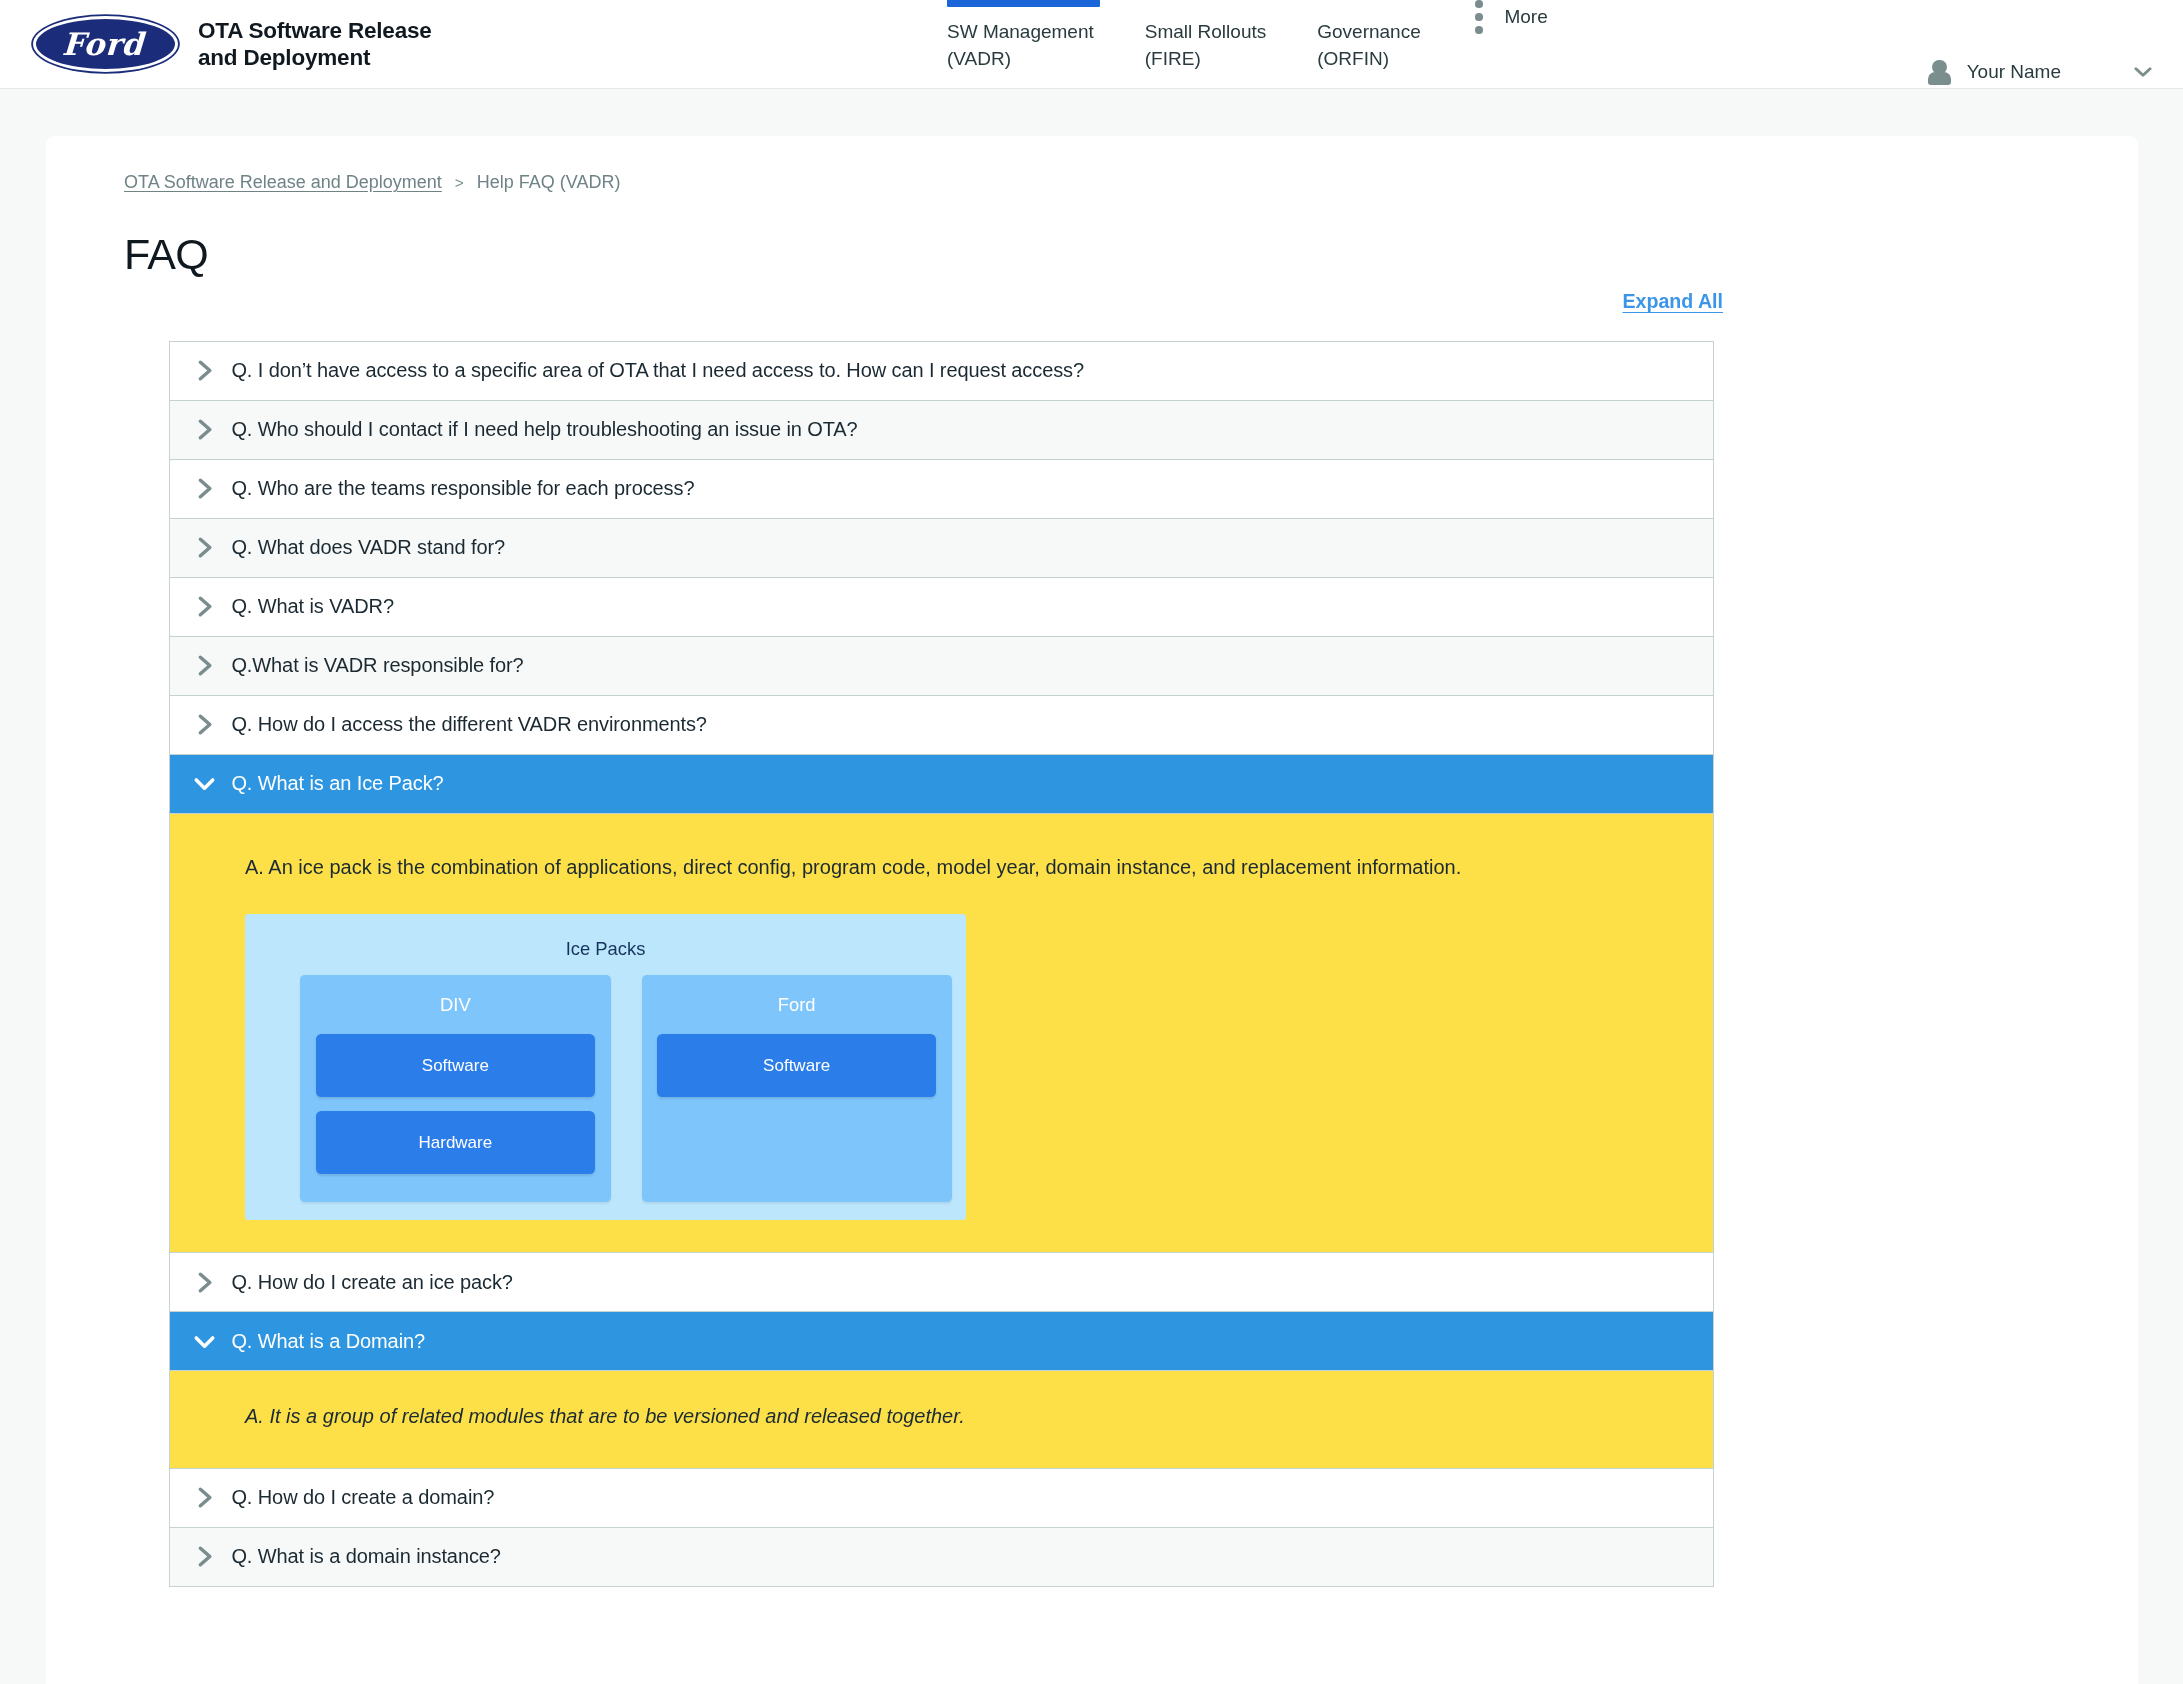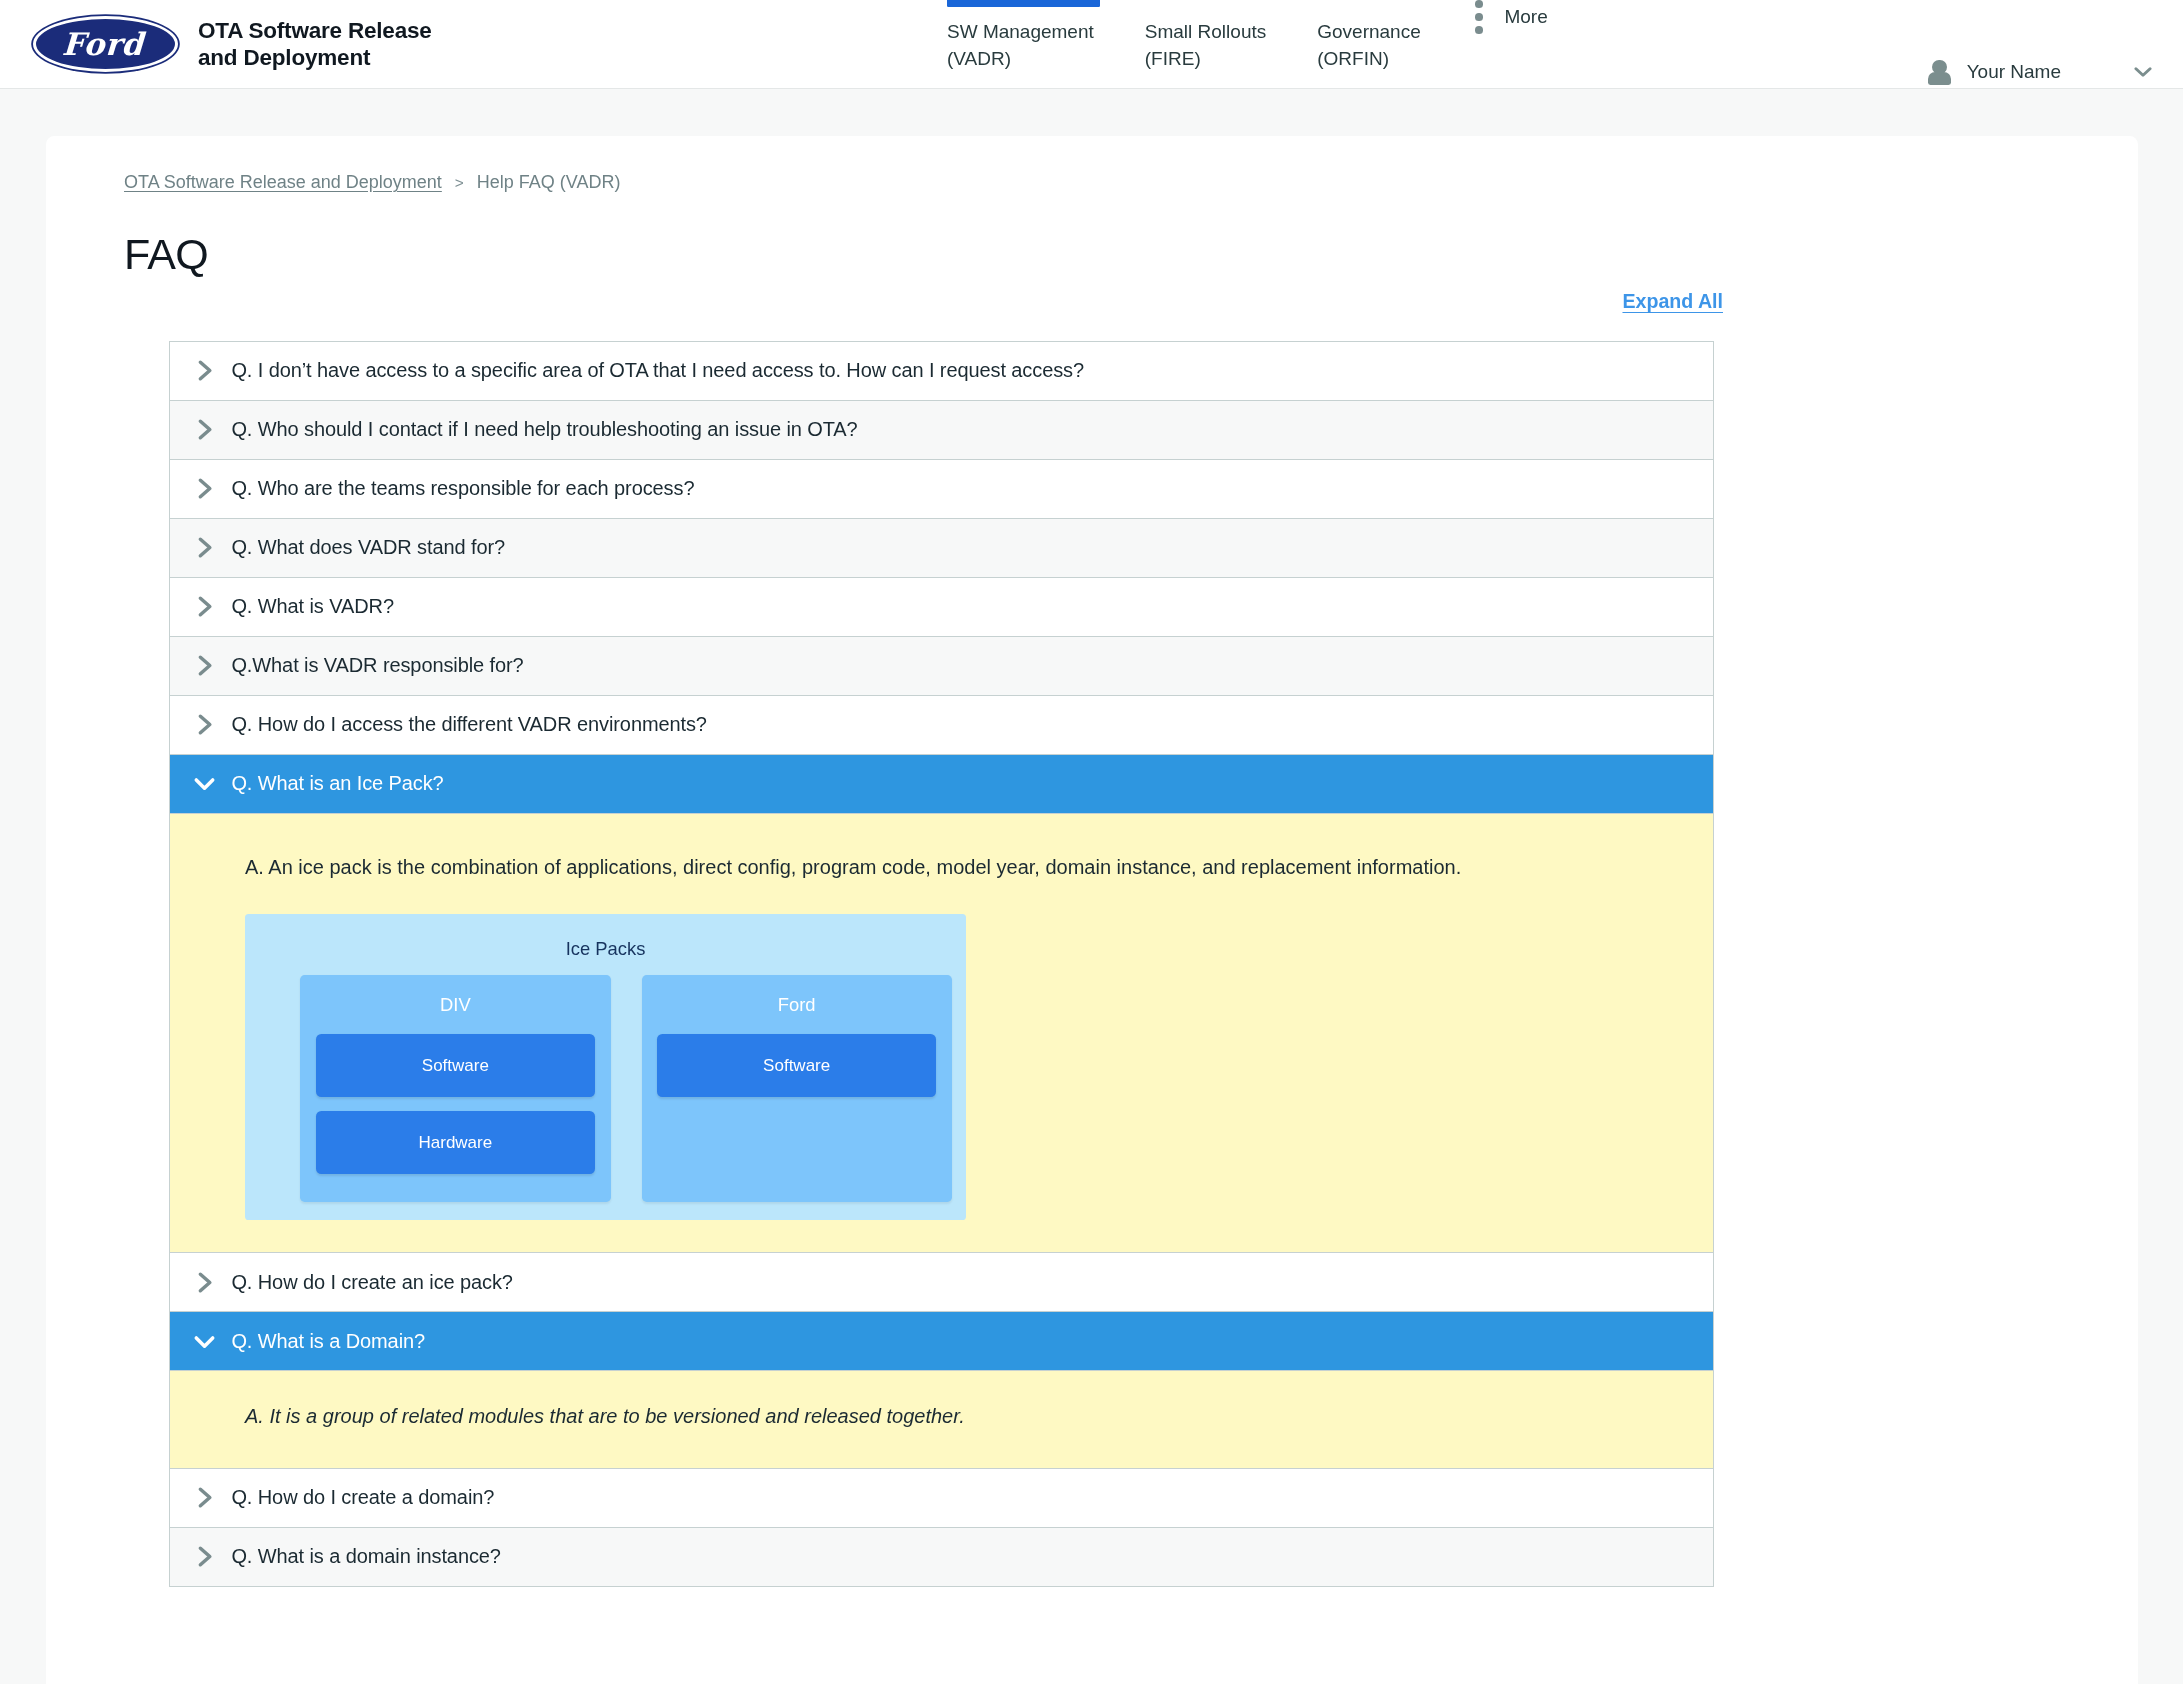--- a/index.html
+++ b/index.html
@@ -235,21 +235,21 @@
   }
   .faq-q {
     margin-left: 13px;
     font-size: 20px;
     color: #1B2A32;
     letter-spacing: -0.1px;
   }
   .faq-row.open .faq-q { color: #FFFFFF; }
 
   .faq-answer {
-    background: #fef9c3;
+    background: #fde047;
     border-bottom: 1.8px solid #C6D1D1;
     padding: 39px 47px 32px 75px;
   }
   .answer-text {
     font-size: 20px;
     line-height: 1.48;
     color: #1B2A32;
     max-width: 1388px;
   }
   .answer-short { padding: 31px 47px 36px 75px; font-style: italic; }

